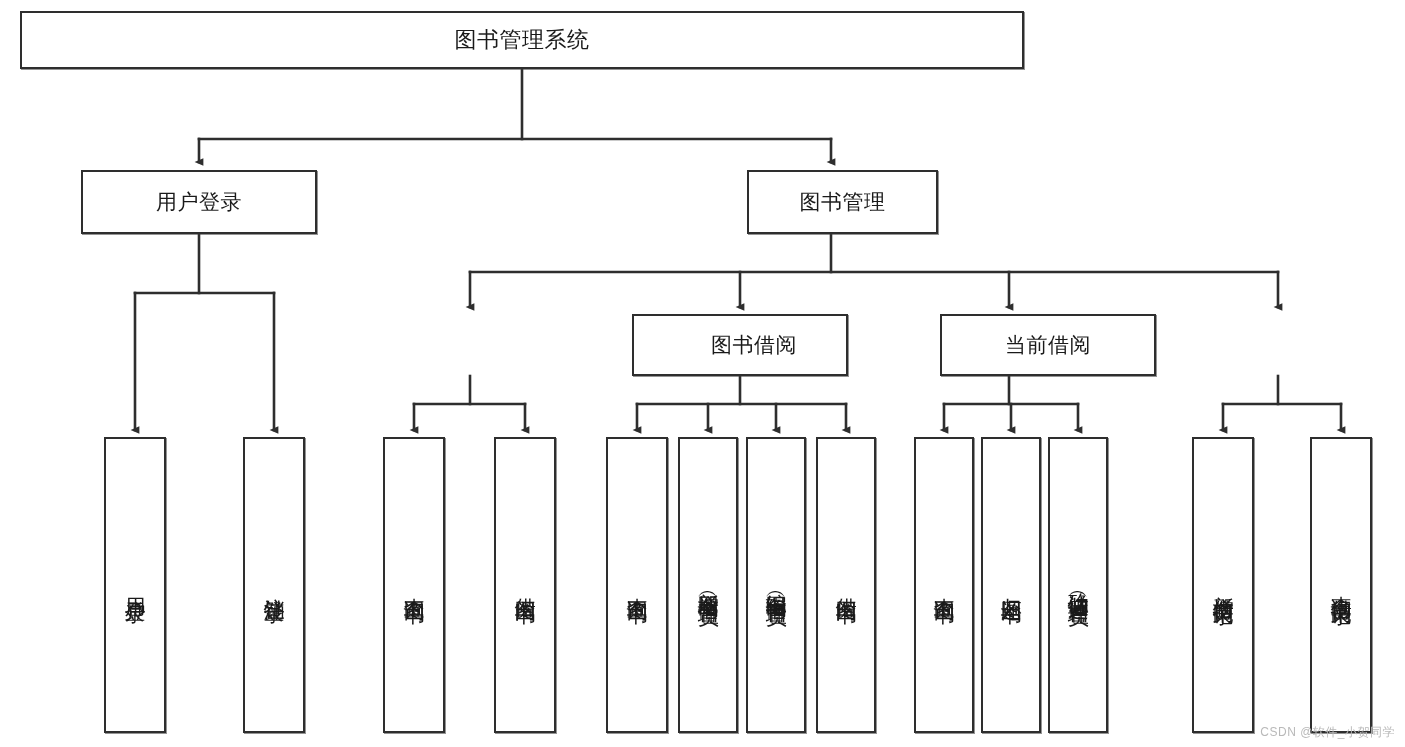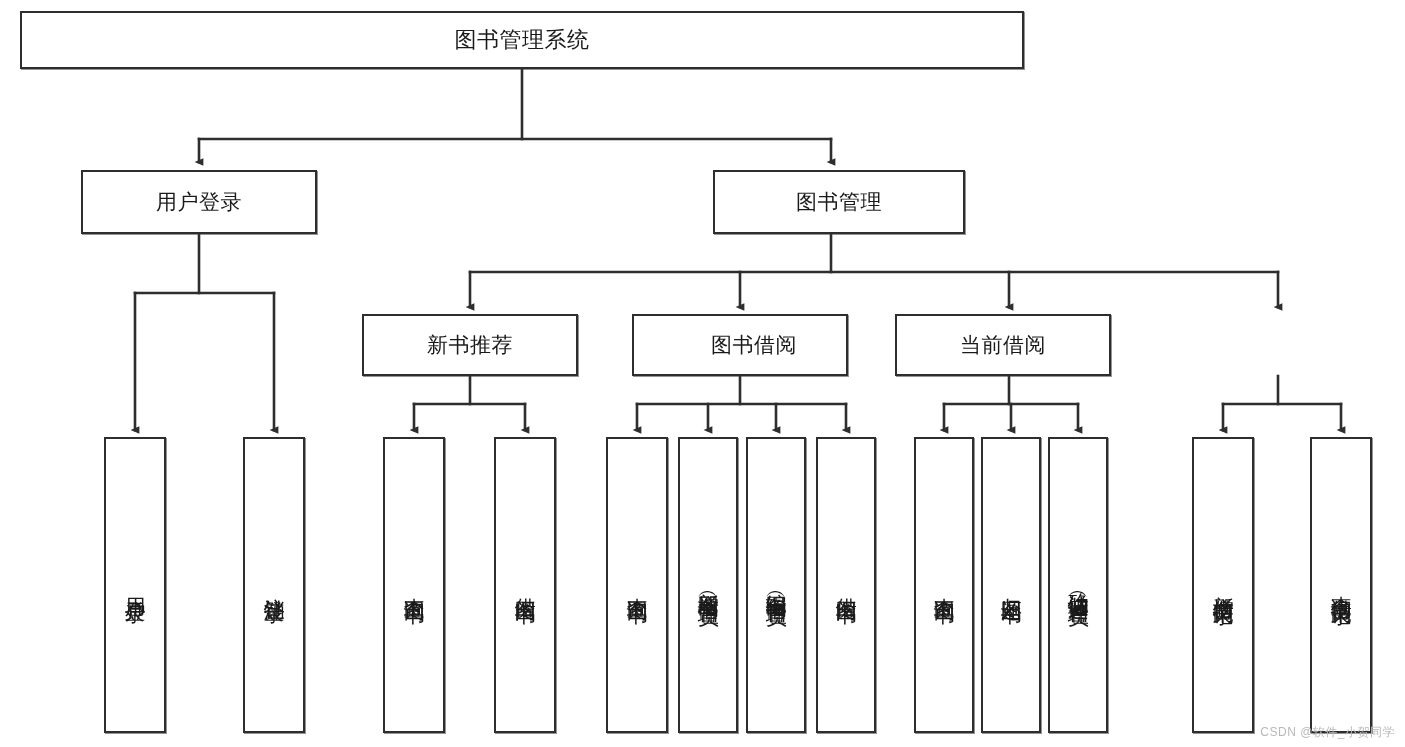--- a/index.html
+++ b/index.html
@@ -119,31 +119,28 @@
     </g>
   </svg>
 
   <div class="node-box root-box" style="left:20px; top:11px; width:1004px; height:58px;">
     <span class="node-label-h">图书管理系统</span>
   </div>
 
   <div class="node-box" style="left:81px; top:170px; width:236px; height:64px;">
     <span class="node-label-h">用户登录</span>
   </div>
-  <div class="node-box" style="left:713px; top:170px; width:252px; height:64px;">
+  <div class="node-box" style="left:747px; top:170px; width:191px; height:64px;">
     <span class="node-label-h">图书管理</span>
   </div>
 
-  <div class="node-box" style="left:362px; top:314px; width:216px; height:62px;">
-    <span class="node-label-h">新书推荐</span>
-  </div>
   <div class="node-box" style="left:632px; top:314px; width:216px; height:62px;padding-left:28px;">
     <span class="node-label-h">图书借阅</span>
   </div>
-  <div class="node-box" style="left:895px; top:314px; width:216px; height:62px;">
+  <div class="node-box" style="left:940px; top:314px; width:216px; height:62px;">
     <span class="node-label-h">当前借阅</span>
   </div>
 
   <div class="node-box" style="left:104px; top:437px; width:62px; height:296px;">
     <span class="node-label-v">用户登录</span>
   </div>
   <div class="node-box" style="left:243px; top:437px; width:62px; height:296px;">
     <span class="node-label-v">注销登录</span>
   </div>
 

